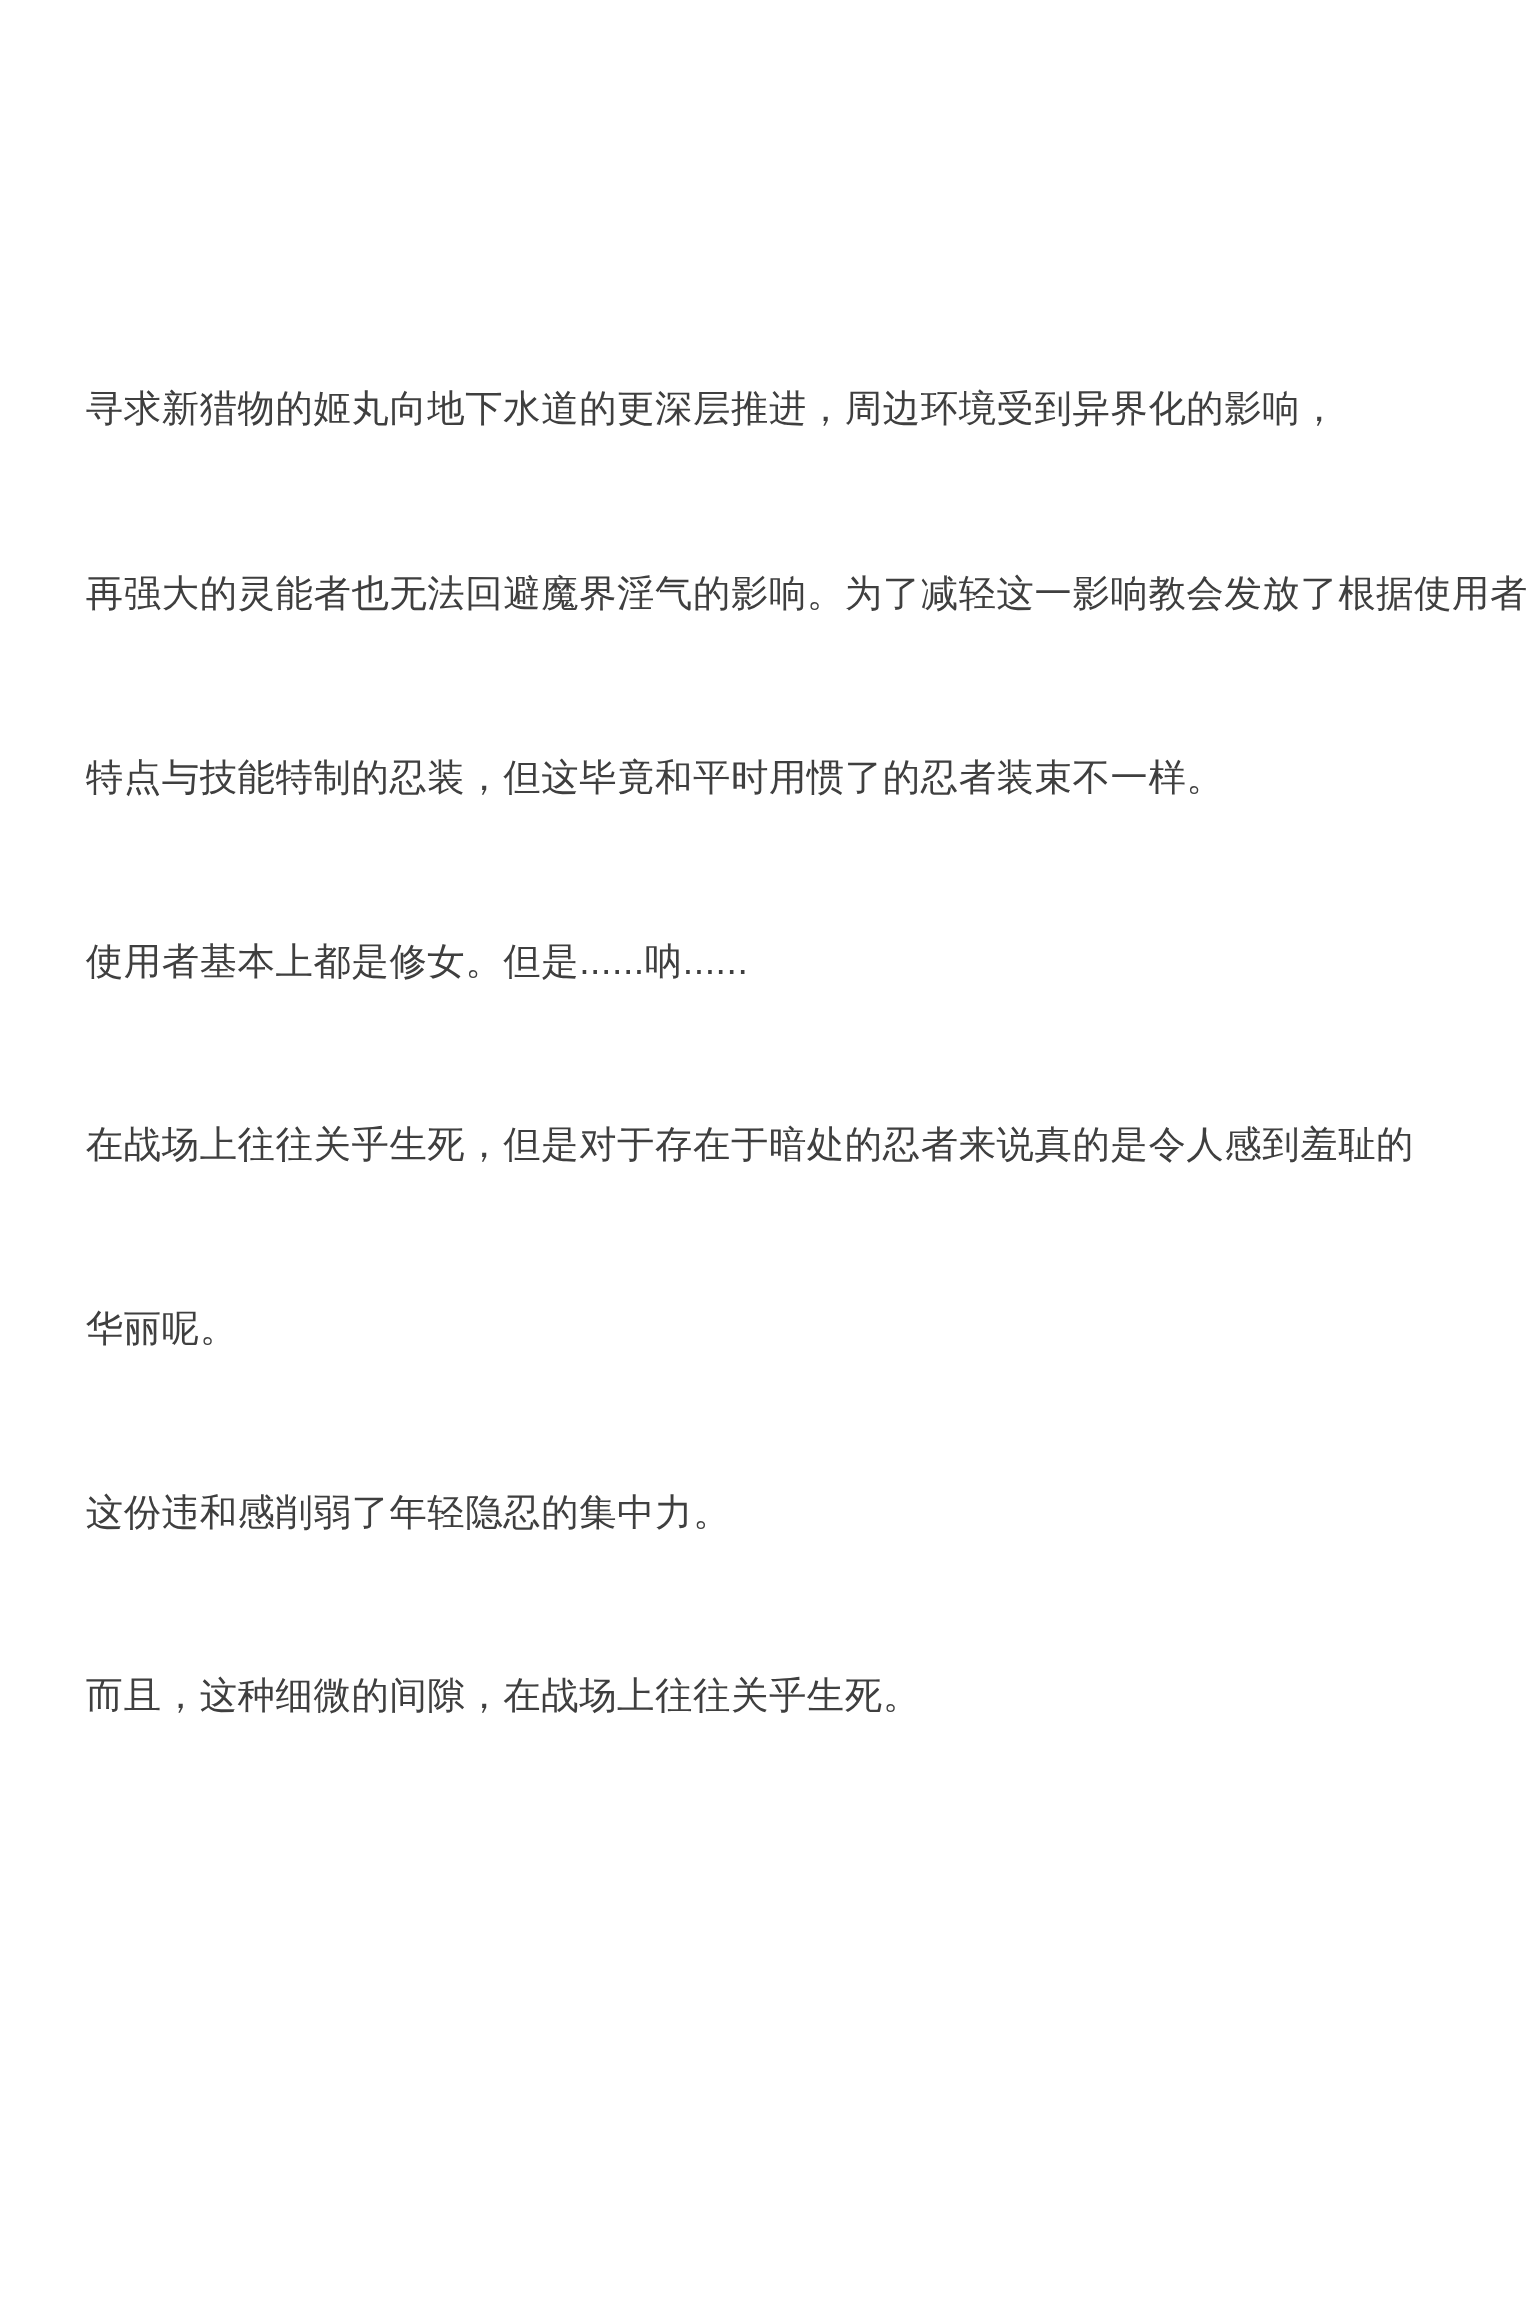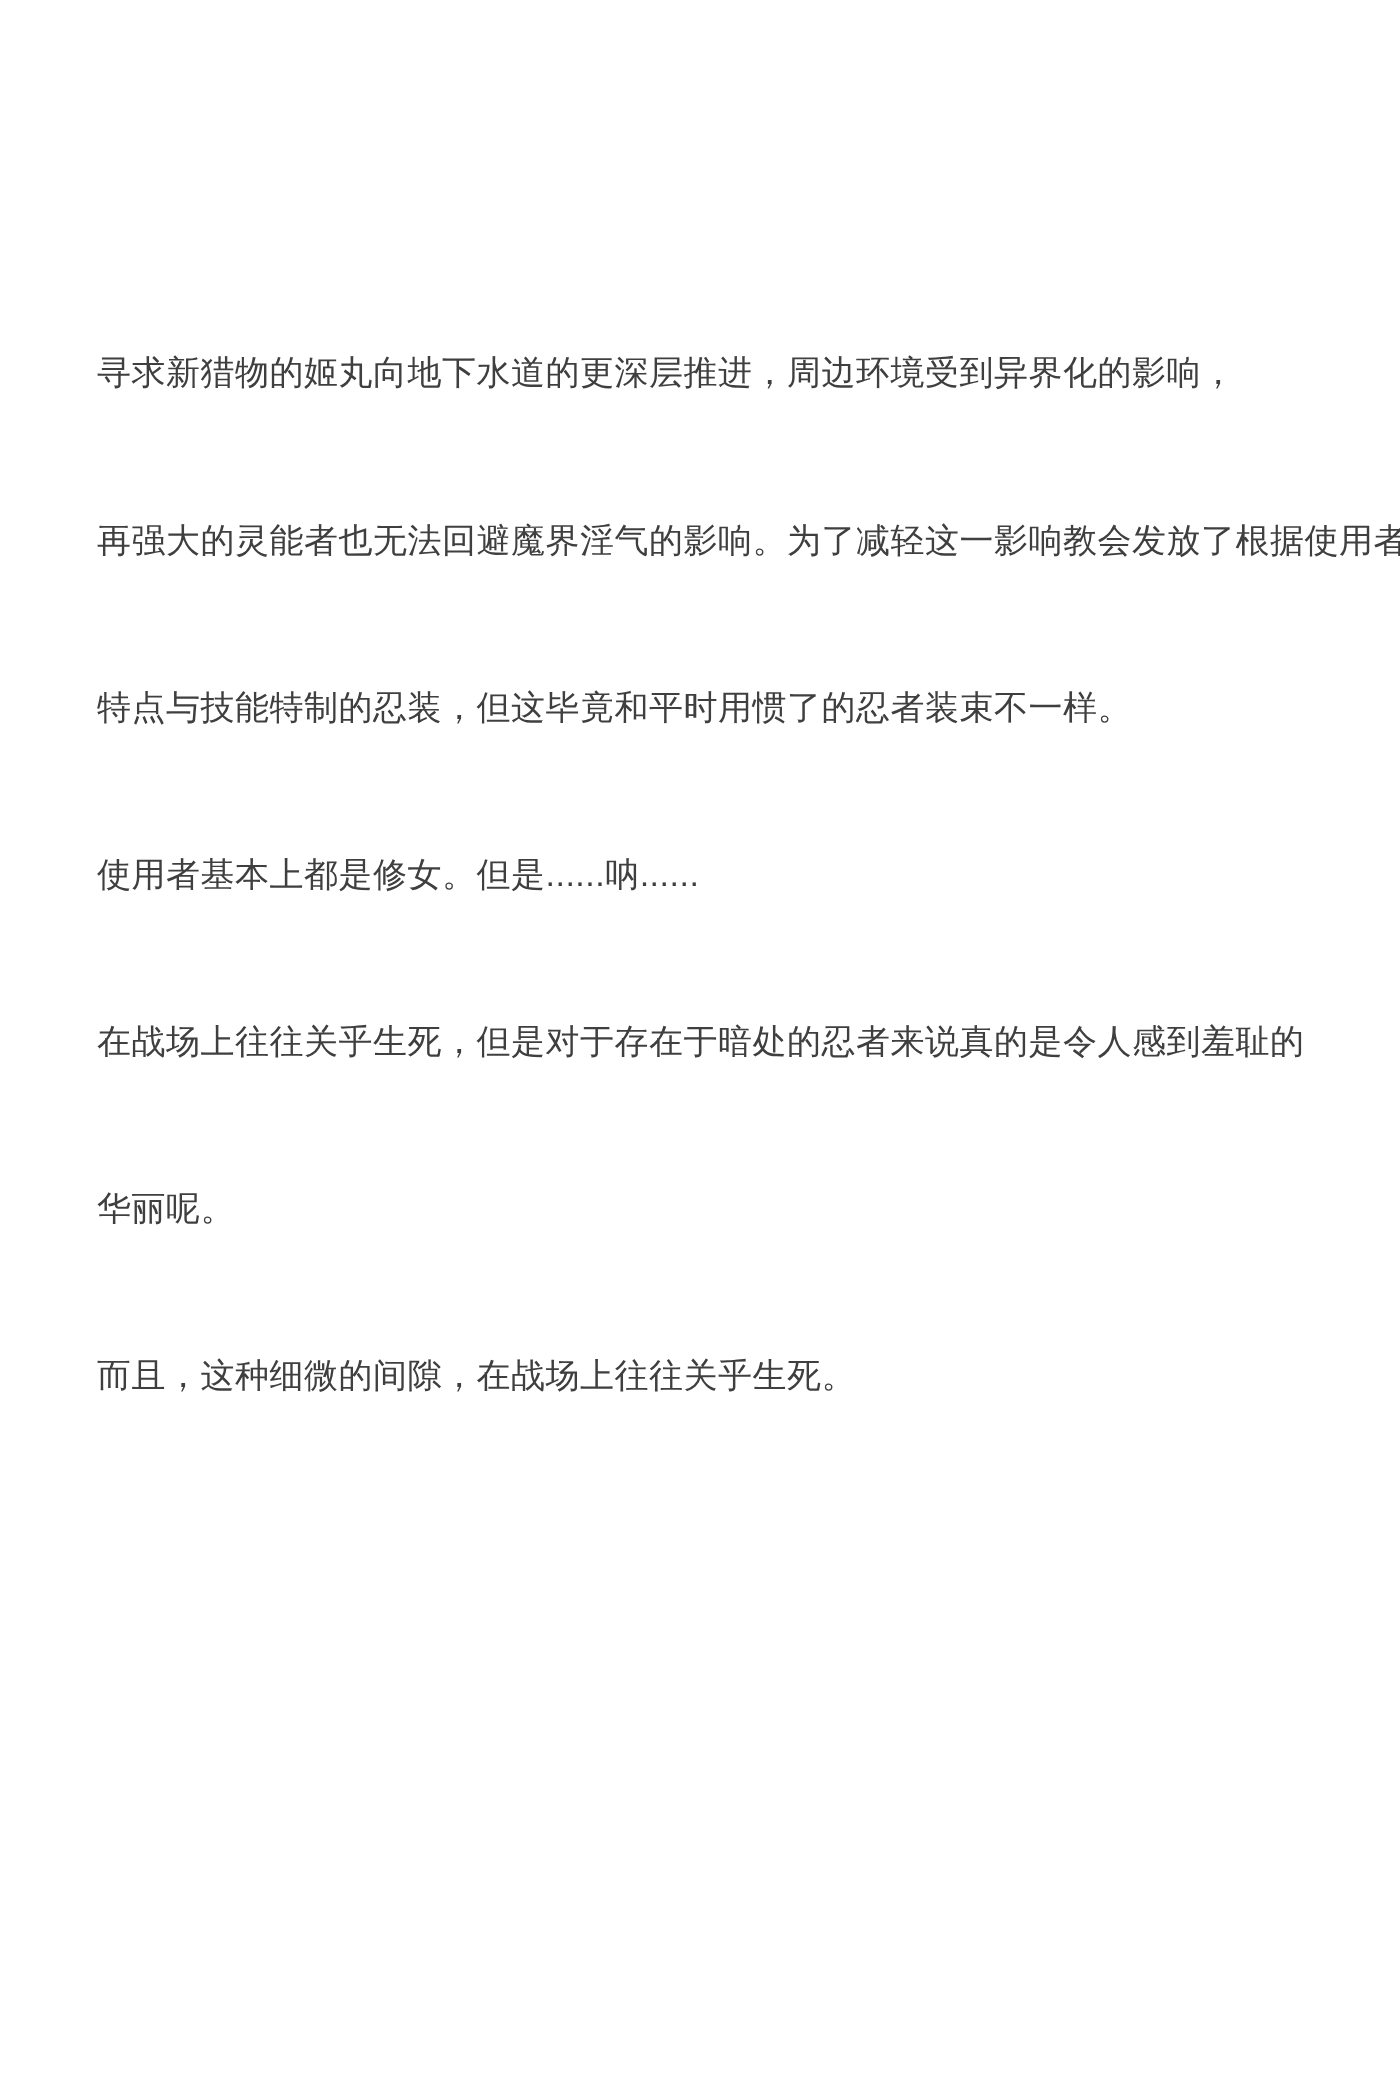--- a/index.html
+++ b/index.html
@@ -27,34 +27,34 @@
     font-weight: 300;
     font-size: 34px;
     line-height: 55.7px;
     color: #3f3f3f;
     letter-spacing: 0.5px;
     white-space: pre;
     text-align: left;
   }
   .line {
     height: 55.7px;
-    margin-left: 19px;
   }
 </style>
 </head>
 <body>
 
 <main class="page">
   <div class="text-block">
     <div class="line">寻求新猎物的姬丸向地下水道的更深层推进，周边环境受到异界化的影响，</div>
     <div class="line">再强大的灵能者也无法回避魔界淫气的影响。为了减轻这一影响教会发放了根据使用者</div>
     <div class="line">特点与技能特制的忍装，但这毕竟和平时用惯了的忍者装束不一样。</div>
     <div class="line">使用者基本上都是修女。但是......呐......</div>
     <div class="line">在战场上往往关乎生死，但是对于存在于暗处的忍者来说真的是令人感到羞耻的</div>
     <div class="line">华丽呢。</div>
+    <div class="line">这份违和感削弱了年轻隐忍的集中力。</div>
     <div class="line">而且，这种细微的间隙，在战场上往往关乎生死。</div>
     
     
     
     
     
     
     
     
     

